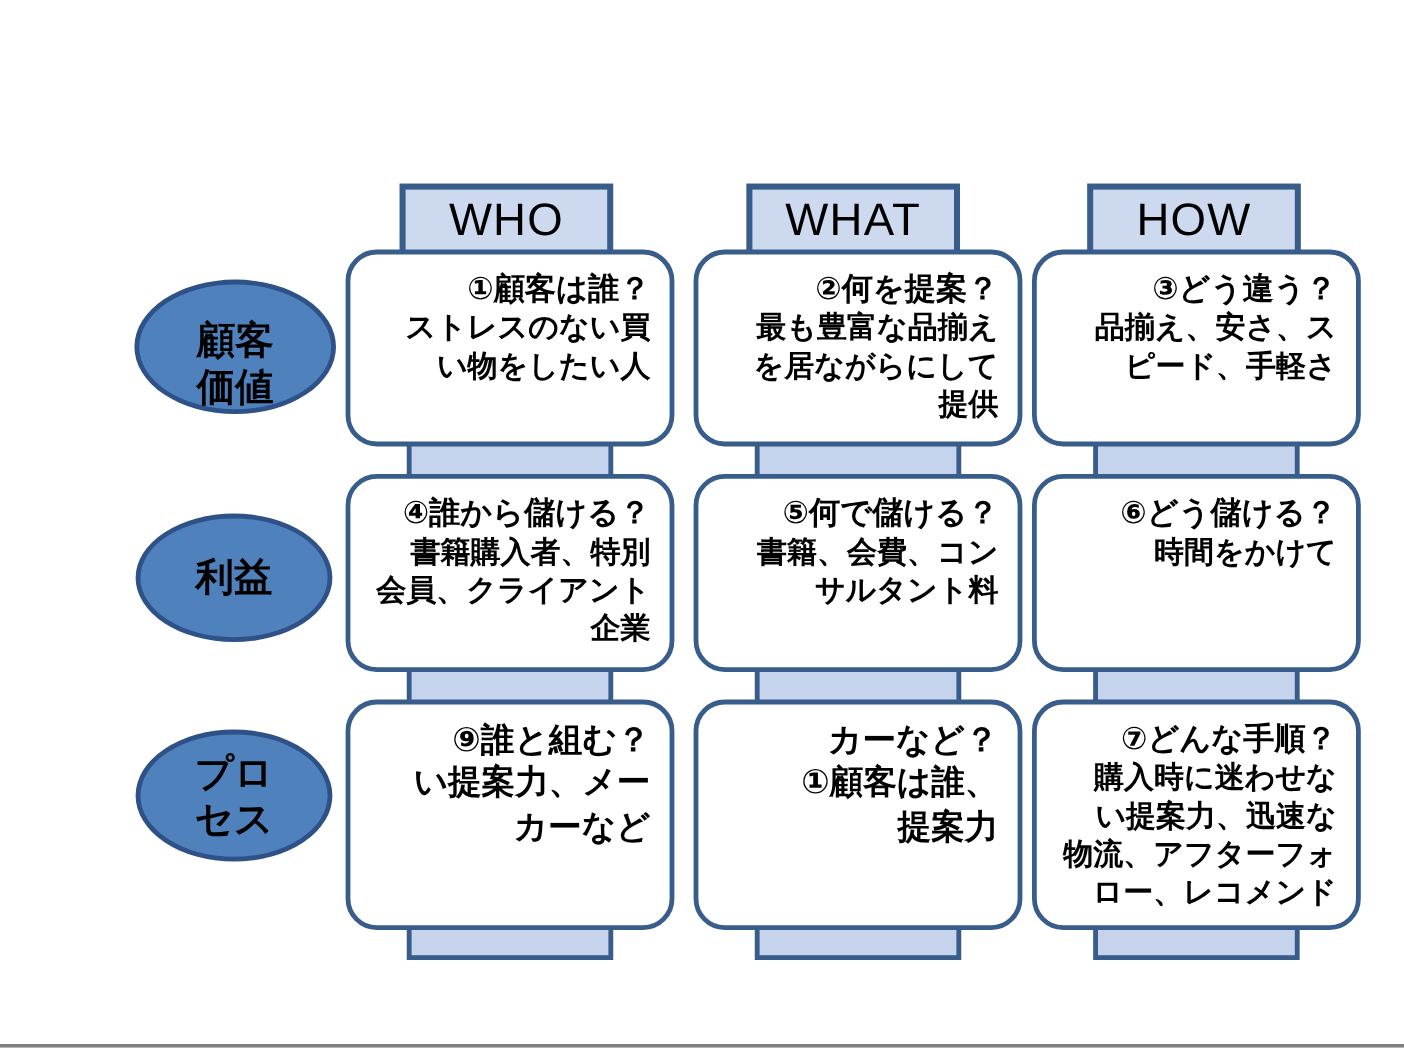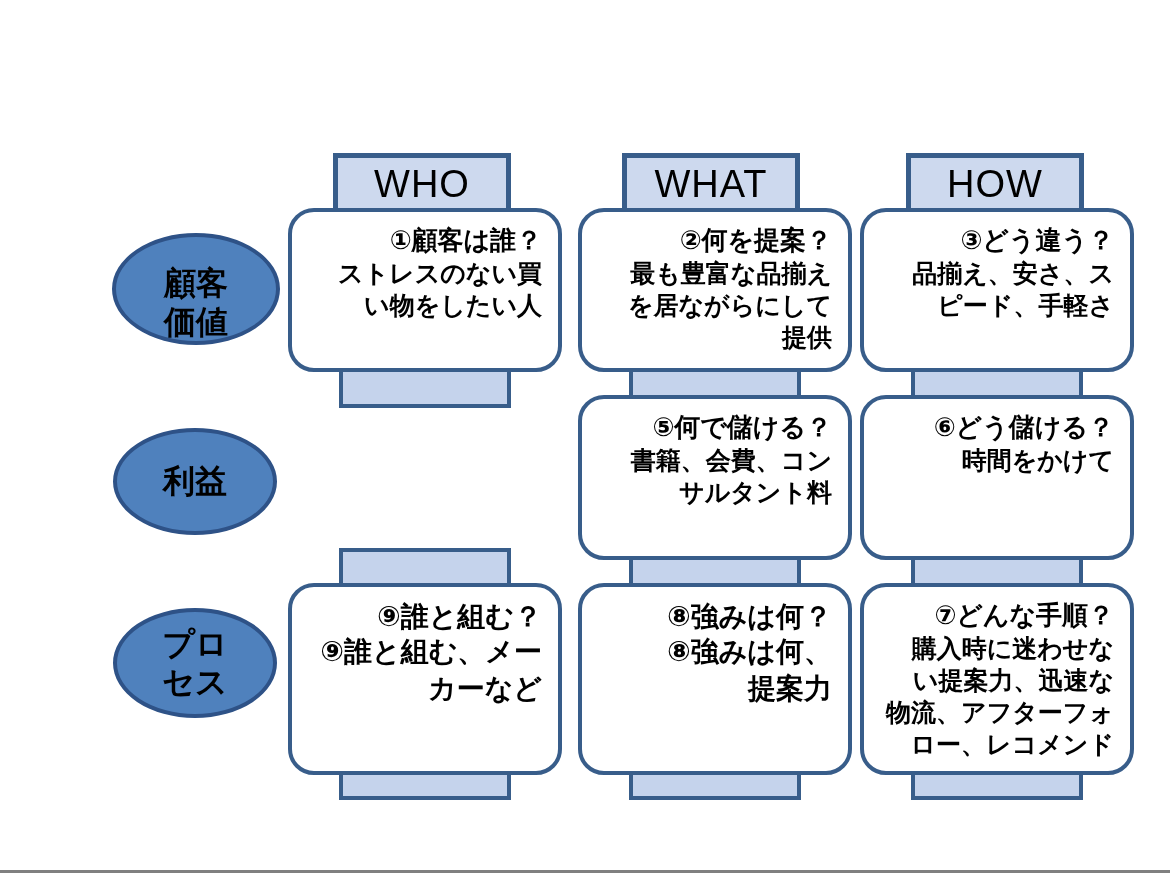--- a/index.html
+++ b/index.html
@@ -169,38 +169,44 @@
     <div class="box-body">最も豊富な品揃え
 を居ながらにして
 提供</div>
   </div>
   <div class="box bc3 br1">
     <div class="box-heading">③どう違う？</div>
     <div class="box-body">品揃え、安さ、ス
 ピード、手軽さ</div>
   </div>
 
+  <div class="box bc1 br2">
+    <div class="box-heading">④誰から儲ける？</div>
+    <div class="box-body">書籍購入者、特別
+会員、クライアント
+企業</div>
+  </div>
   <div class="box bc2 br2">
     <div class="box-heading">⑤何で儲ける？</div>
     <div class="box-body">書籍、会費、コン
 サルタント料</div>
   </div>
   <div class="box bc3 br2">
     <div class="box-heading">⑥どう儲ける？</div>
     <div class="box-body">時間をかけて</div>
   </div>
 
   <div class="box bc1 br3 big-text">
     <div class="box-heading">⑨誰と組む？</div>
-    <div class="box-body">⑨誰と組む、メー
+    <div class="box-body">い提案力、メー
 カーなど</div>
   </div>
   <div class="box bc2 br3 big-text">
-    <div class="box-heading">⑧強みは何？</div>
-    <div class="box-body">⑧強みは何、
+    <div class="box-heading">カーなど？</div>
+    <div class="box-body">①顧客は誰、
 提案力</div>
   </div>
   <div class="box bc3 br3">
     <div class="box-heading">⑦どんな手順？</div>
     <div class="box-body">購入時に迷わせな
 い提案力、迅速な
 物流、アフターフォ
 ロー、レコメンド</div>
   </div>
 

